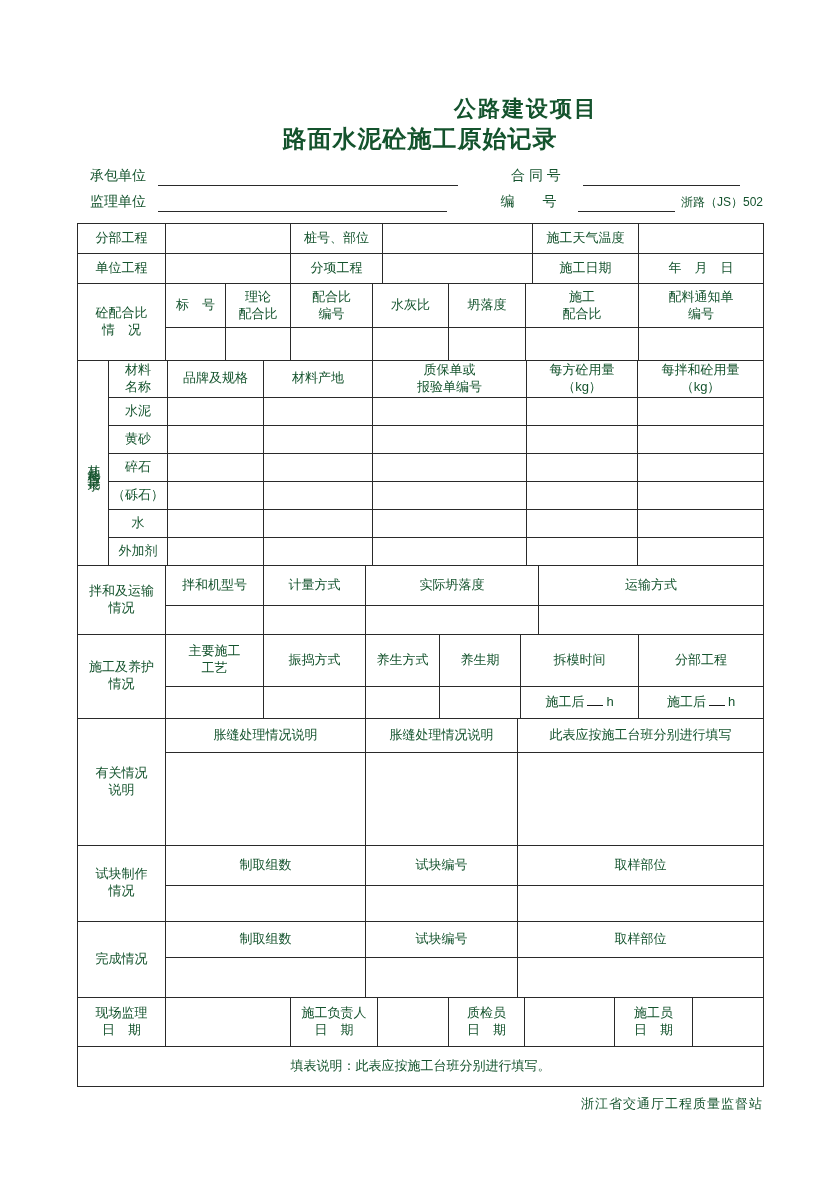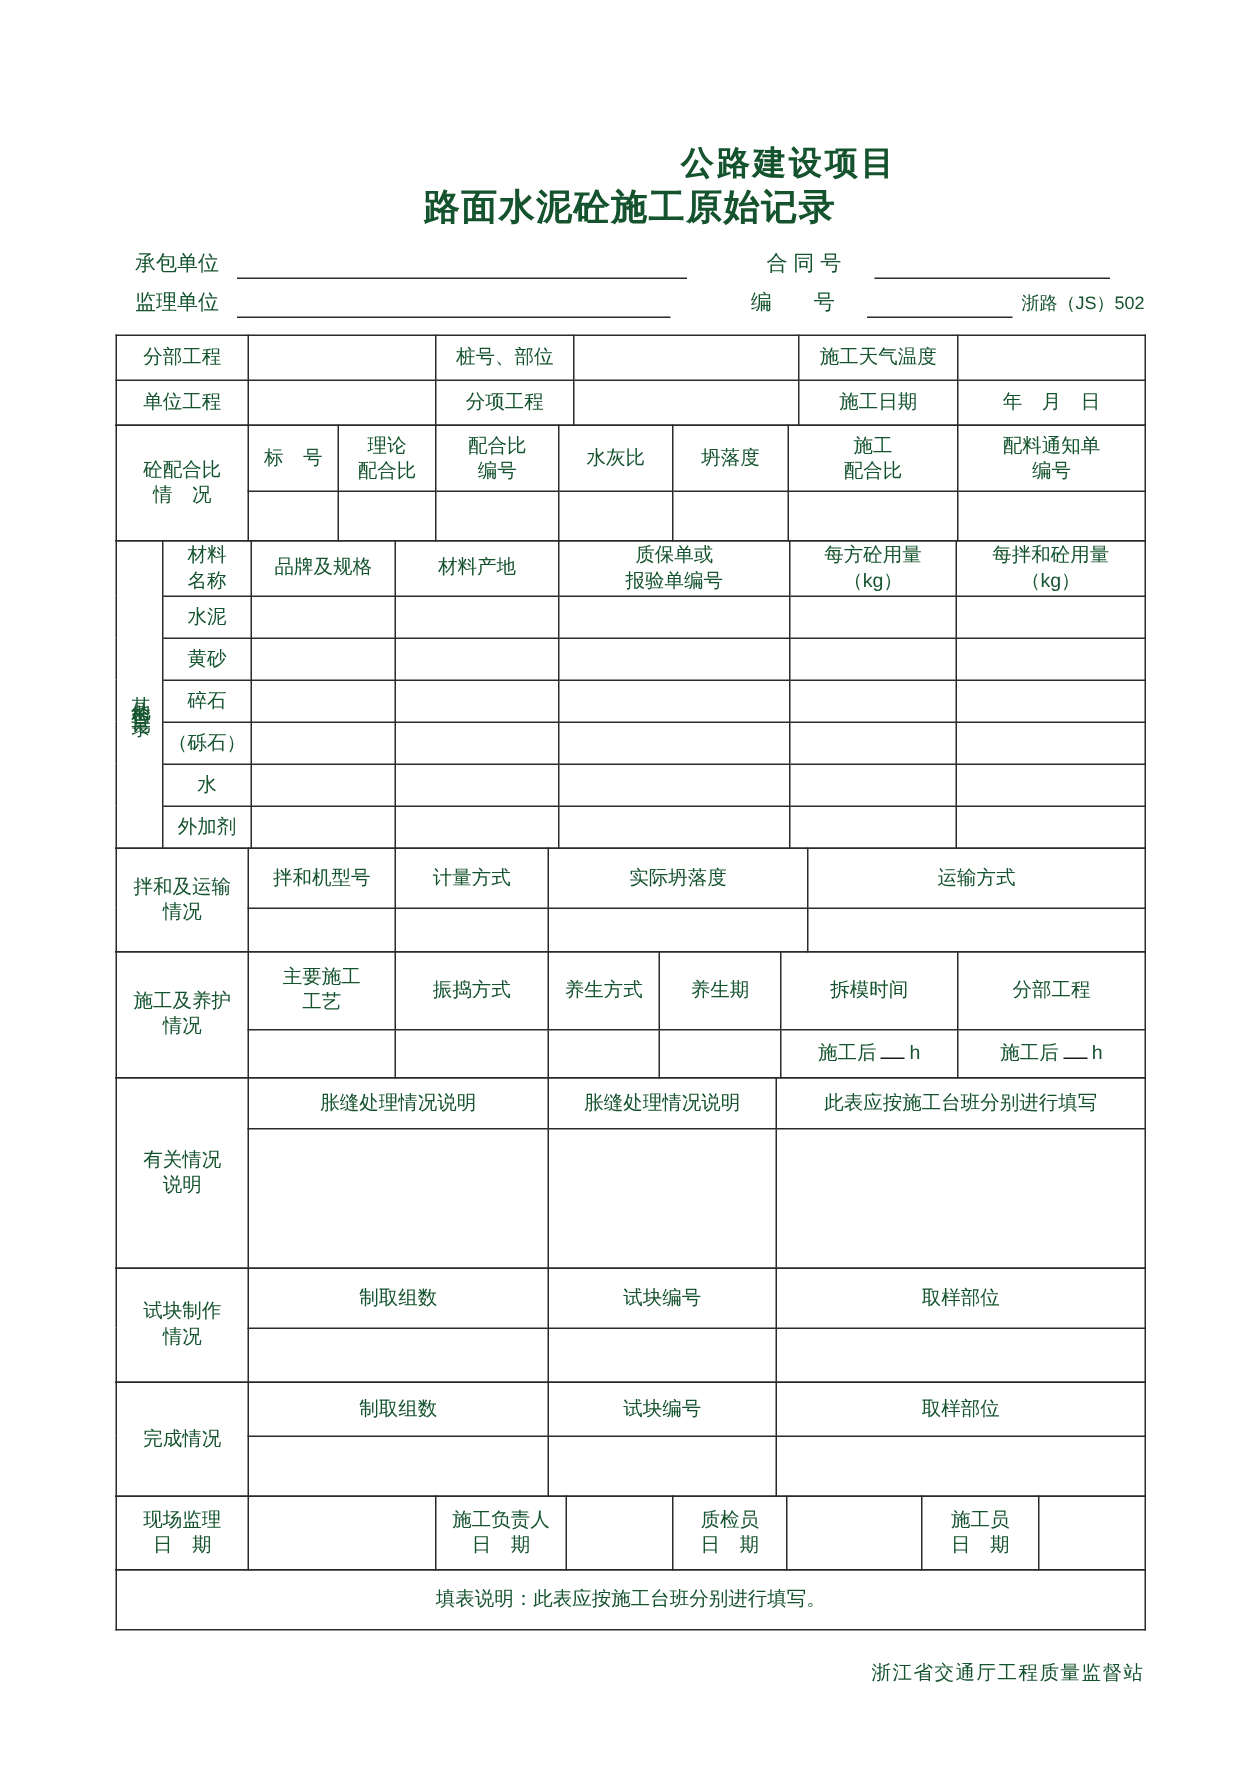--- a/index.html
+++ b/index.html
@@ -26,21 +26,21 @@
     border:1px solid #2a2a2a;font-size:13px;text-align:center;vertical-align:middle;
     padding:1px 3px;line-height:1.3;white-space:pre-line;overflow:hidden;
   }
   td.vert{
     writing-mode:vertical-rl;text-orientation:upright;letter-spacing:3px;
     padding:0;font-size:13px;
   }
   td.gaplines{line-height:2.2;}
   td.notecell{text-align:left;padding-left:6px;font-size:13px;}
   .mini-line{display:inline-block;width:16px;border-bottom:1px solid #1b1b1b;height:12px;margin:0 3px;}
-  .issuer{font-size:13px;text-align:right;margin-top:19px;letter-spacing:1px;font-family:Liberation Serif, serif;}
+  .issuer{font-size:13px;text-align:right;margin-top:8px;letter-spacing:1px;font-family:Liberation Serif, serif;}
   .tbl-wrap{margin-top:9px;}
 </style>
 </head>
 <body>
 
 <div class="page">
   <div class="content">
 
     <div class="title1">公路建设项目</div>
     <div class="title2">路面水泥砼施工原始记录</div>

